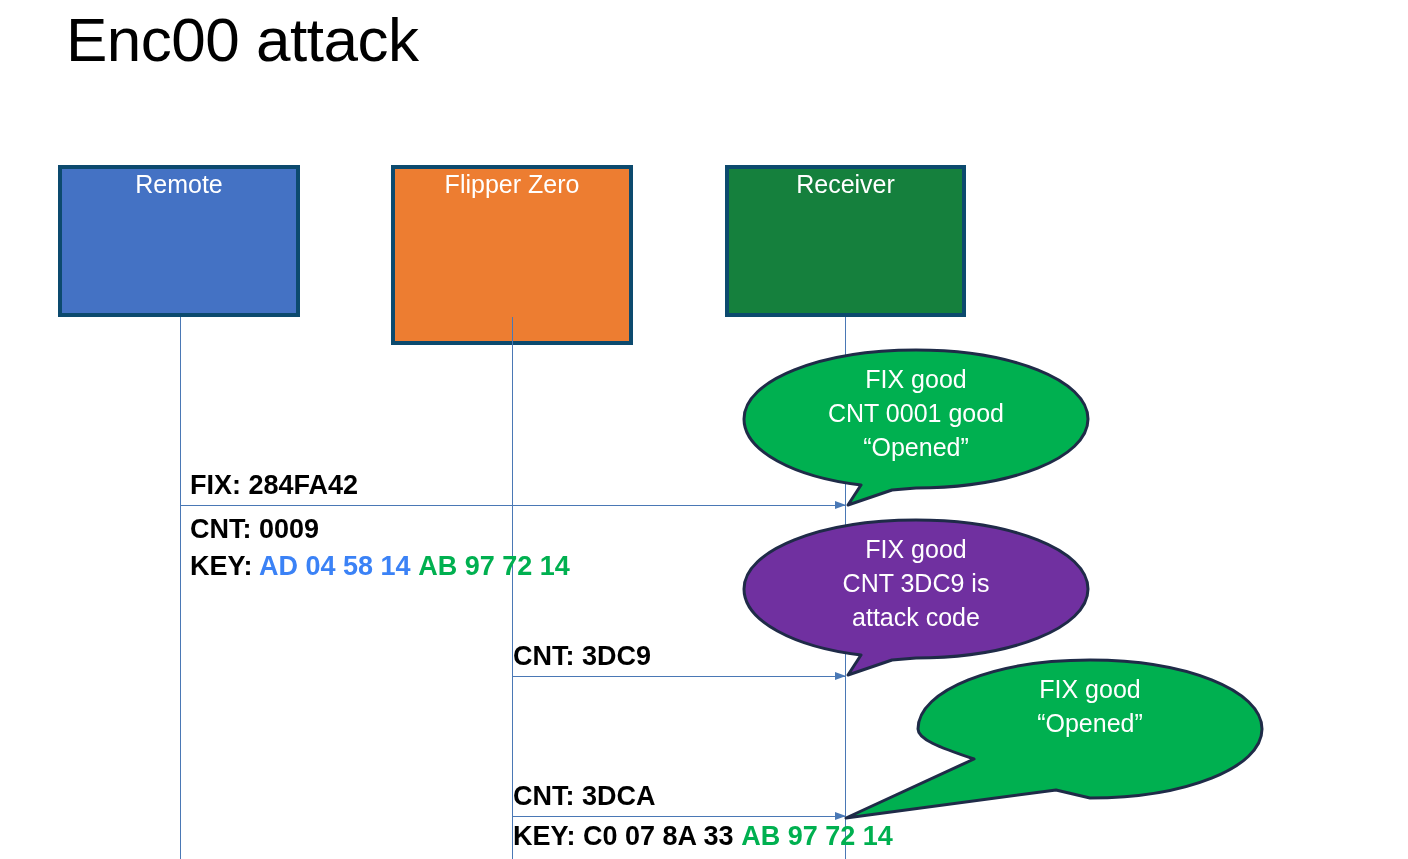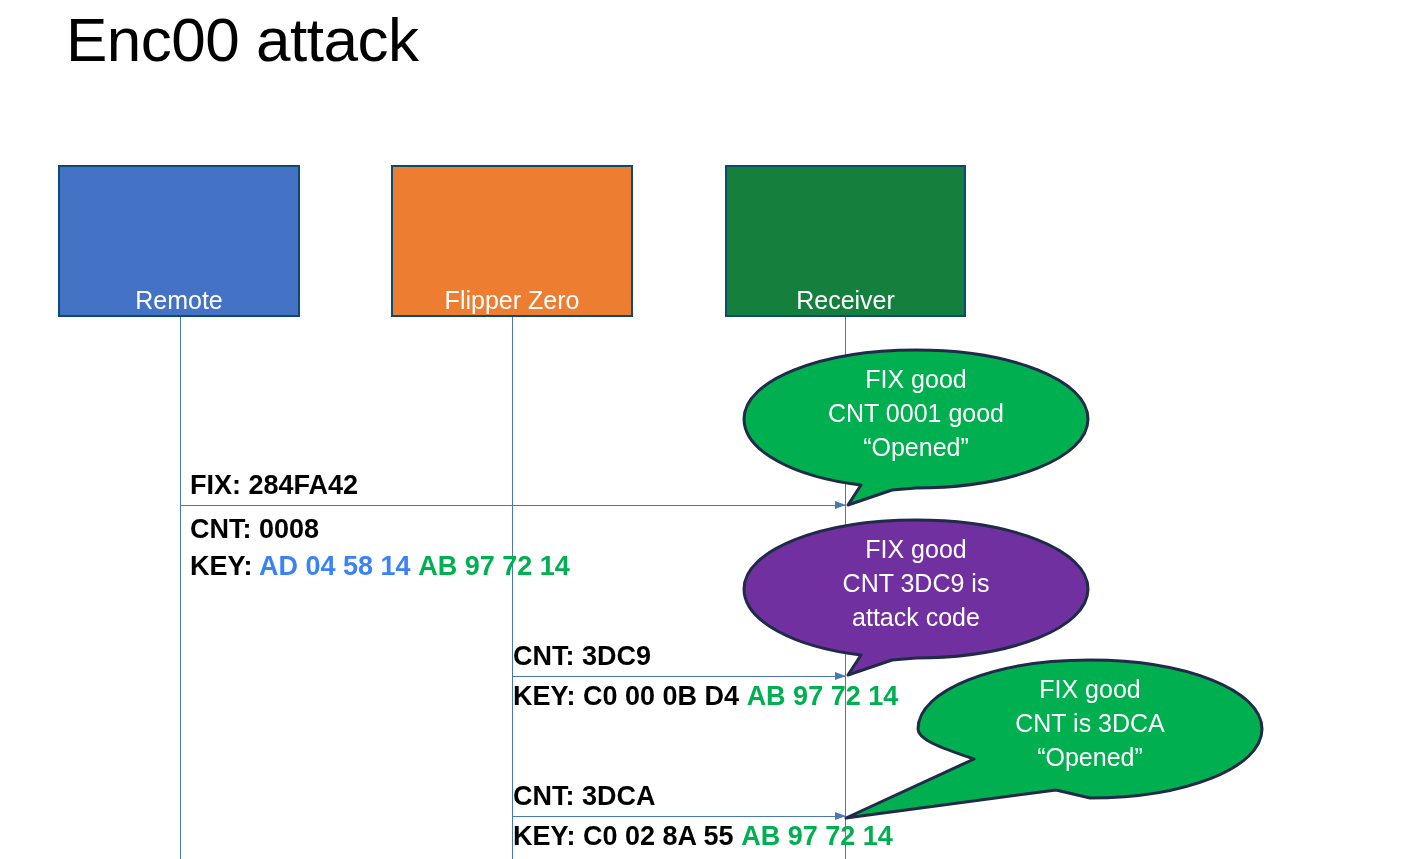--- a/index.html
+++ b/index.html
@@ -34,32 +34,32 @@
     font-weight: 400;
     letter-spacing: -0.5px;
     color: #000000;
     white-space: nowrap;
   }
 
   
   .actor-box {
     position: absolute;
     box-sizing: border-box;
-    border: 2px solid #0c4a6e;
+    border: 4px solid #0c4a6e;
     display: flex;
-    align-items: flex-end;
+    align-items: flex-start;
     justify-content: center;
     color: #ffffff;
     font-size: 25px;
     line-height: 30px;
     font-weight: 400;
     white-space: nowrap;
   }
   #actor-remote   { left: 58px;  top: 165px; width: 242px; height: 152px; background: #4472C4; }
-  #actor-flipper  { left: 391px; top: 165px; width: 242px; height: 152px; background: #ED7D31; }
+  #actor-flipper  { left: 391px; top: 165px; width: 242px; height: 180px; background: #ED7D31; }
   #actor-receiver { left: 725px; top: 165px; width: 241px; height: 152px; background: #15803d; }
 
   
   .lifeline {
     position: absolute;
     width: 1px;
     background: #4A78B5;
   }
   #lifeline-remote   { left: 180px; top: 317px; height: 542px; }
   #lifeline-flipper  { left: 512px; top: 317px; height: 542px; }
@@ -153,28 +153,27 @@
 
   <div class="lifeline" id="lifeline-remote"></div>
   <div class="lifeline" id="lifeline-flipper"></div>
   <div class="lifeline" id="lifeline-receiver"></div>
 
   <div class="msg-arrow" id="arrow-1"></div>
   <div class="msg-arrow" id="arrow-2"></div>
   <div class="msg-arrow" id="arrow-3"></div>
 
   <div class="msg-label" id="label-fix">FIX: 284FA42</div>
-  <div class="msg-label" id="label-cnt1">CNT: 0008</div>
+  <div class="msg-label" id="label-cnt1">CNT: 0009</div>
   <div class="msg-label" id="label-key1"><span>KEY: </span><span class="hex-red">AD 04 58 14</span><span>&nbsp;</span><span class="hex-green">AB 97 72 14</span></div>
 
   <div class="msg-label" id="label-cnt2">CNT: 3DC9</div>
-  <div class="msg-label" id="label-key2"><span>KEY: </span><span>C0 00 0B D4</span><span>&nbsp;</span><span class="hex-green">AB 97 72 14</span></div>
 
   <div class="msg-label" id="label-cnt3">CNT: 3DCA</div>
-  <div class="msg-label" id="label-key3"><span>KEY: </span><span>C0 02 8A 55</span><span>&nbsp;</span><span class="hex-green">AB 97 72 14</span></div>
+  <div class="msg-label" id="label-key3"><span>KEY: </span><span>C0 07 8A 33</span><span>&nbsp;</span><span class="hex-green">AB 97 72 14</span></div>
 
   <div class="callout" id="callout-1">
     <svg width="348" height="162" viewBox="0 0 348 162">
       <path d="M 174 2
                C 269 2 346 32 346 71
                C 346 110 269 140 174 140
                L 150 142 L 106 157 L 119 137
                C 52 129 2 103 2 71
                C 2 32 79 2 174 2 Z" fill="#00B050" stroke="#1F2B48" stroke-width="3" stroke-linejoin="round"></path>
     </svg>
@@ -205,18 +204,17 @@
     <svg width="348" height="162" viewBox="0 0 348 162">
       <path d="M 174 2
                C 269 2 346 32 346 71
                C 346 110 269 140 174 140
                L 140 132 L -70 160 L 58 101
                C 22 89 2 81 2 71
                C 2 32 79 2 174 2 Z" fill="#00B050" stroke="#1F2B48" stroke-width="3" stroke-linejoin="round"></path>
     </svg>
     <div class="callout-text">
       <div>FIX good</div>
-      <div>CNT is 3DCA</div>
       <div>“Opened”</div>
     </div>
   </div>
 
 </div>
 
 </body></html>

